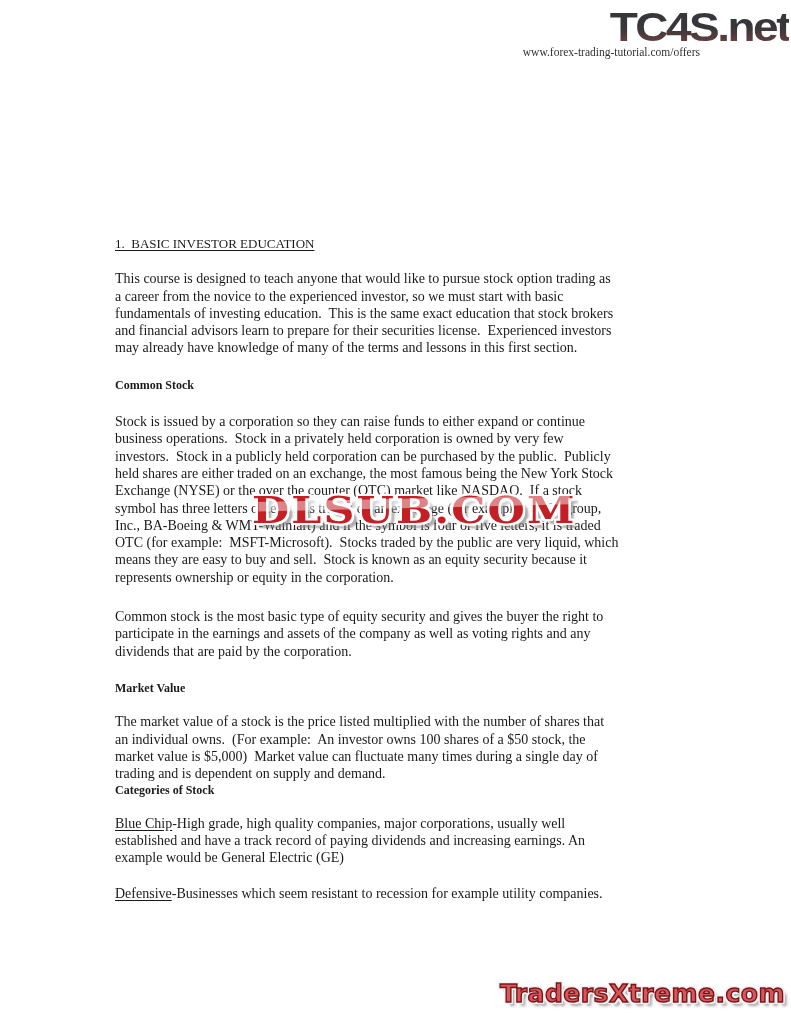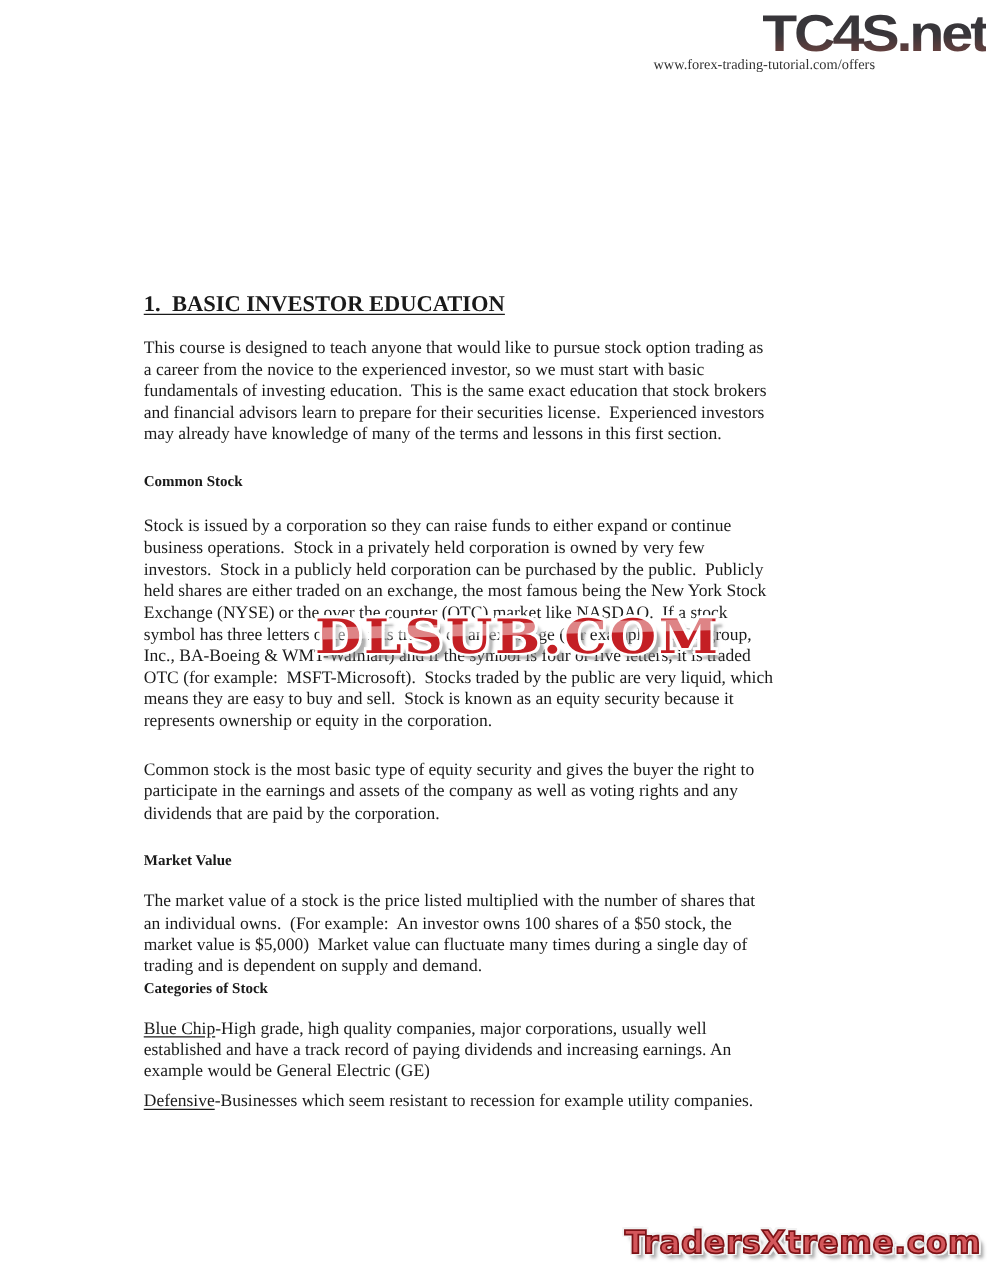--- a/index.html
+++ b/index.html
@@ -28,21 +28,21 @@
     font-size:11.5px;color:#333333;
     white-space:nowrap;
     text-align:center;
   }
   
   .doc-column{
     position:absolute;left:115px;top:235px;width:600px;
     font-size:14px;line-height:17.3px;
   }
   .doc-heading{
-    font-size:18px;font-weight:bold;
+    font-size:13px;font-weight:normal;
     text-decoration:underline;
     text-underline-offset:2px;
     margin:0 0 18px 0;
     white-space:pre;
   }
   .sub-heading{
     font-size:12px;font-weight:bold;
     margin:0;white-space:pre;
   }
   .para{margin:0;}
@@ -130,21 +130,21 @@
 
     <div class="para" style="">
       <div class="line">The market value of a stock is the price listed multiplied with the number of shares that</div>
       <div class="line">an individual owns.  (For example:  An investor owns 100 shares of a $50 stock, the</div>
       <div class="line">market value is $5,000)  Market value can fluctuate many times during a single day of</div>
       <div class="line">trading and is dependent on supply and demand.</div>
     </div>
 
     <h2 class="sub-heading" style="margin-bottom:15px">Categories of Stock</h2>
 
-    <div class="para" style="margin-bottom:6px">
+    <div class="para" style="margin-bottom:18px">
       <div class="line"><span class="u">Blue Chip</span><span>-High grade, high quality companies, major corporations, usually well</span></div>
       <div class="line">established and have a track record of paying dividends and increasing earnings. An</div>
       <div class="line">example would be General Electric (GE)</div>
     </div>
 
     <div class="para">
       <div class="line"><span class="u">Defensive</span><span>-Businesses which seem resistant to recession for example utility companies.</span></div>
     </div>
 
   </div>

